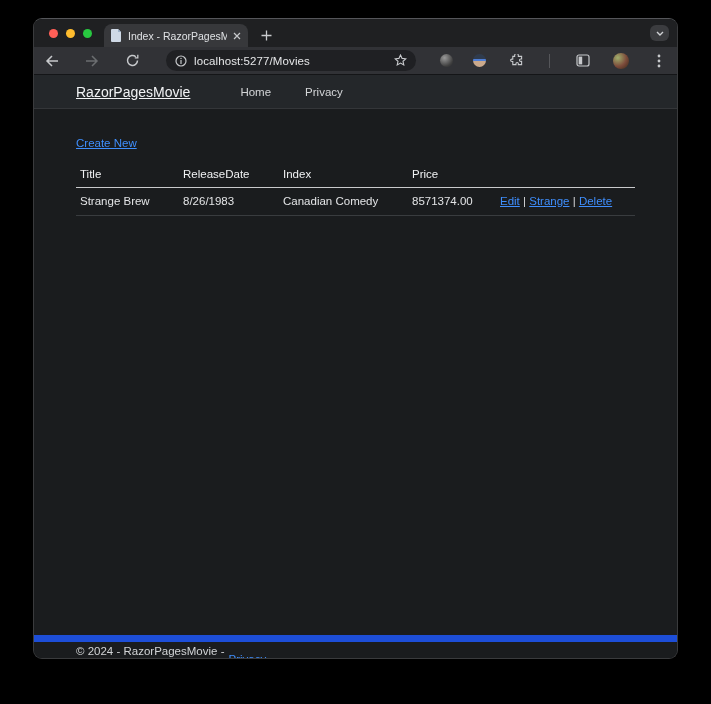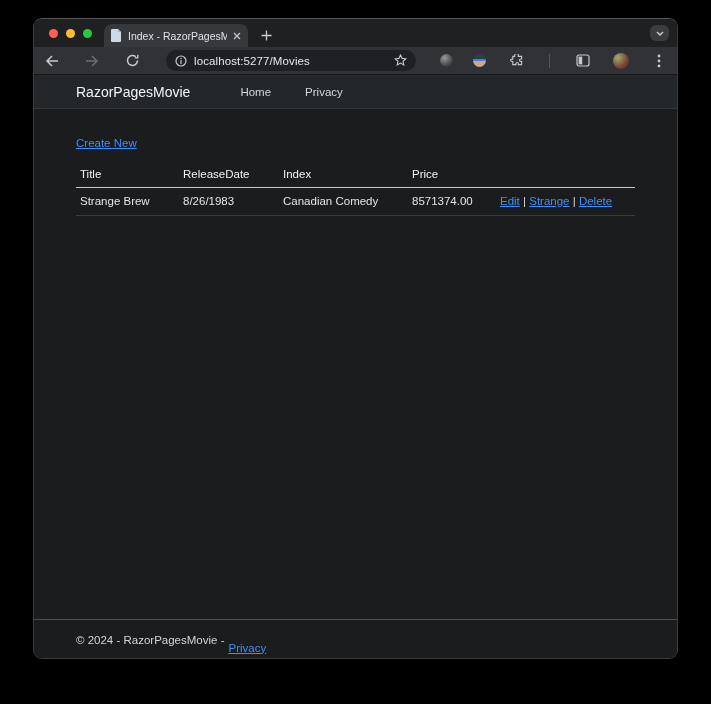--- a/index.html
+++ b/index.html
@@ -45,37 +45,37 @@
   .divider { width:1px; height:14px; background:#55565a; margin:0 3px; }
   .avatar { width:16px; height:16px; border-radius:50%;
     background:radial-gradient(circle at 30% 30%, #9fae6c, #7c4a3a 55%, #43301f 90%); }
 
   
   .page { height:584px; background:#1a1c1e; display:flex; flex-direction:column; color:#e7e8ea; }
   .site-nav {
     height:34px; background:#24272a; border-bottom:1px solid #343639;
     display:flex; align-items:center; padding:0 42px; flex:none;
   }
-  .brand { font-size:14px; color:#f2f3f5; margin-right:16px; cursor:pointer; }
+  .brand { font-size:14px; color:#f2f3f5; margin-right:16px; cursor:pointer;text-decoration:underline; }
   .site-link { font-size:11.5px; color:#d4d6d8; margin-left:34px; cursor:pointer; }
 
   .main { flex:1; padding:12px 42px 0 42px; }
   h1.page-title { font-size:27px; font-weight:600; color:#ececee; letter-spacing:.2px; margin:2px 0 10px 0; }
   a.lnk { color:#3f8efc; text-decoration:underline; cursor:pointer; font-size:11.5px;margin-top:16px; }
   .create-new { display:inline-block; margin-bottom:10px; }
 
   table.movies { width:100%; border-collapse:collapse; table-layout:fixed; margin-top:4px; }
   table.movies col.c1{width:103px} table.movies col.c2{width:100px}
   table.movies col.c3{width:129px} table.movies col.c4{width:88px}
   th { text-align:left; font-size:11.5px; font-weight:normal; color:#f0f1f3; padding:5px 4px 7px 4px; border-bottom:1px solid #c9cacc; }
   td { font-size:11.5px; color:#e3e4e6; padding:7px 4px 8px 4px; border-bottom:1px solid #393c3f; }
   .sep { color:#d8d9db; font-size:11.5px; }
 
   .site-footer {
-    flex:none; height:40px; border-top:1px solid #1d4ed8;
+    flex:none; height:24px; border-top:7px solid #1d4ed8;
     display:flex; align-items:center; padding:0 42px; font-size:11.5px; color:#d2d4d6;
   }
   .site-footer a.lnk { margin-left:4px; }
   svg { display:block; }
 </style>
 </head>
 <body>
 
 <div class="window">
 

